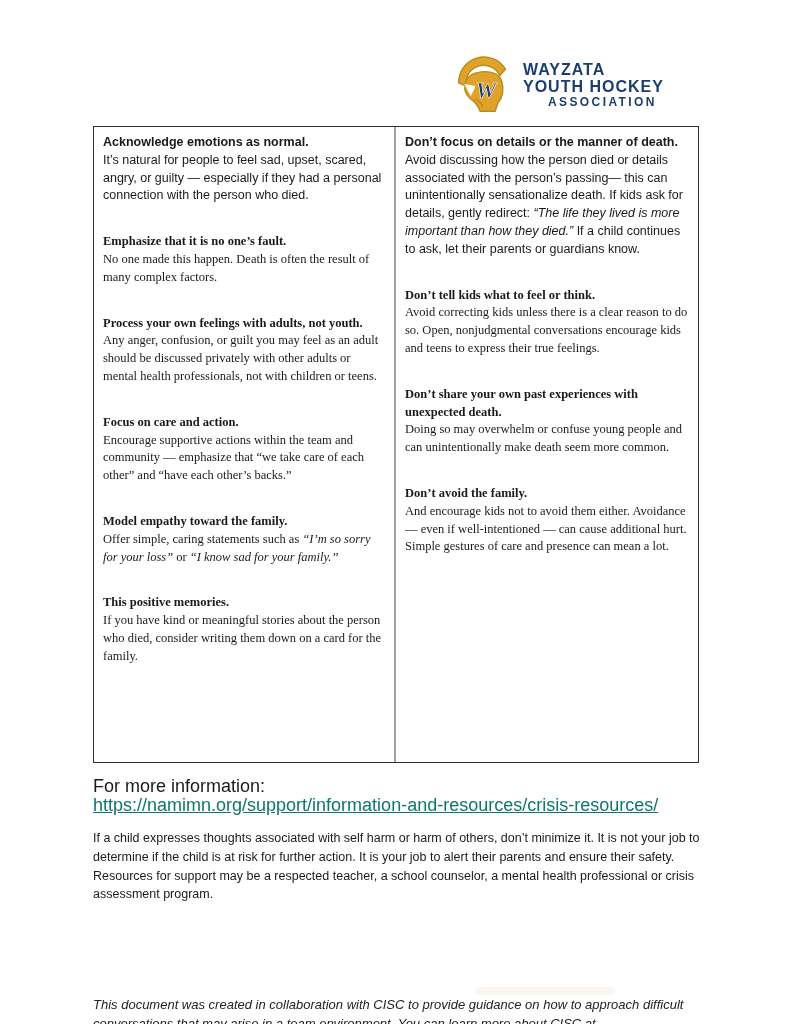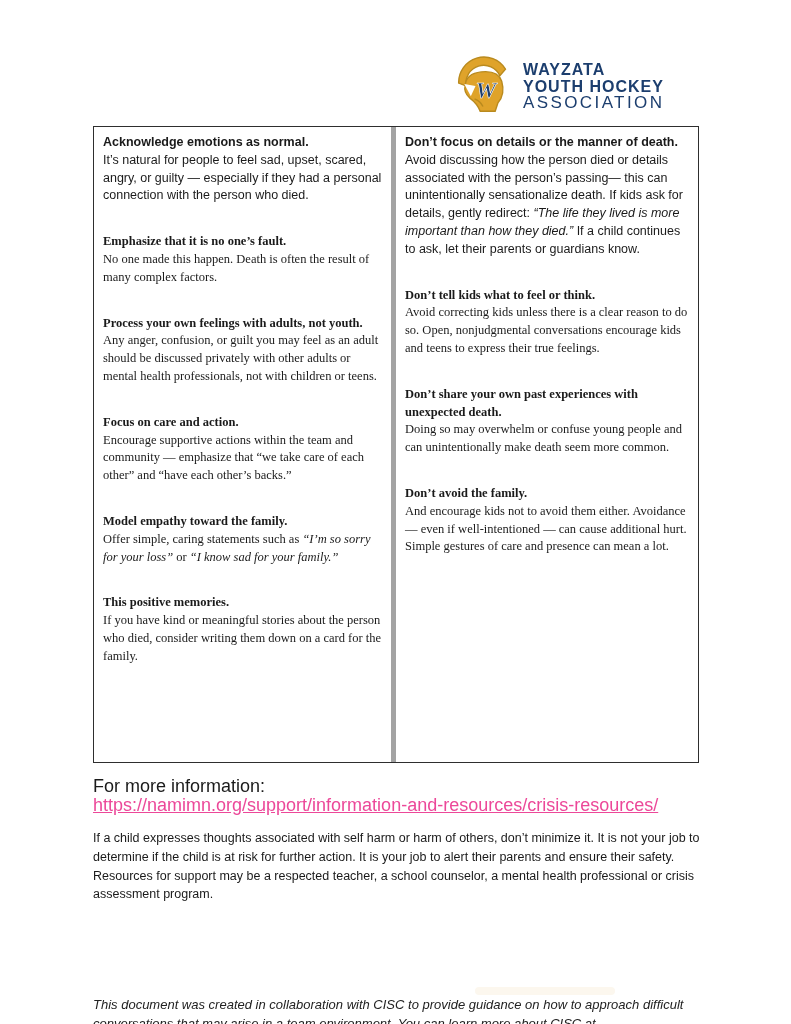--- a/index.html
+++ b/index.html
@@ -17,47 +17,47 @@
     position:absolute;left:452px;top:56px;
     display:flex;align-items:center;gap:9px;
   }
   .logo-helmet{width:62px;height:58px;flex:0 0 auto;}
   .logo-text{display:flex;flex-direction:column;line-height:1;justify-content:flex-end;}
   .logo-l1,.logo-l2{
     font-weight:bold;font-size:16px;letter-spacing:1px;
     color:#1c3e6e;line-height:17px;
   }
   .logo-l3{
-    font-weight:normal;font-size:17px;letter-spacing:2.4px;
-    color:#1c3e6e;line-height:13px;margin-top:1px;
+    font-weight:bold;font-size:12px;letter-spacing:2.4px;
+    color:#1c3e6e;line-height:13px;margin-top:1px;margin-left:25px;
   }
   
   .grief-table{
     position:absolute;left:93px;top:126px;
     width:606px;height:637px;
     border:1px solid #2e2e2e;
     box-sizing:border-box;
     display:flex;
     font-size:12.5px;line-height:17.8px;
   }
   .col{
     width:50%;box-sizing:border-box;
     padding:7px 9px 7px 9px;
   }
-  .col-left{border-right:5px solid #a3a3a3;}
+  .col-left{border-right:2px solid #a3a3a3;}
   .section + .section{margin-top:28px;font-family:Liberation Serif, serif;}
   .sec-h{font-weight:bold;}
   .sec-b em{font-style:italic;}
   
   .more-info{
     position:absolute;left:93px;top:777px;
     font-size:18px;line-height:18.5px;
   }
   a.doc-link{
-    color:#ec4899;text-decoration:underline;cursor:pointer;
+    color:#0f766e;text-decoration:underline;cursor:pointer;
   }
   .safety{
     position:absolute;left:93px;top:829px;width:614px;
     font-size:12.5px;line-height:18.8px;
   }
   .footer{
     position:absolute;left:93px;top:996px;width:622px;
     font-size:13px;line-height:18.8px;font-style:italic;
     color:#222222;
   }

